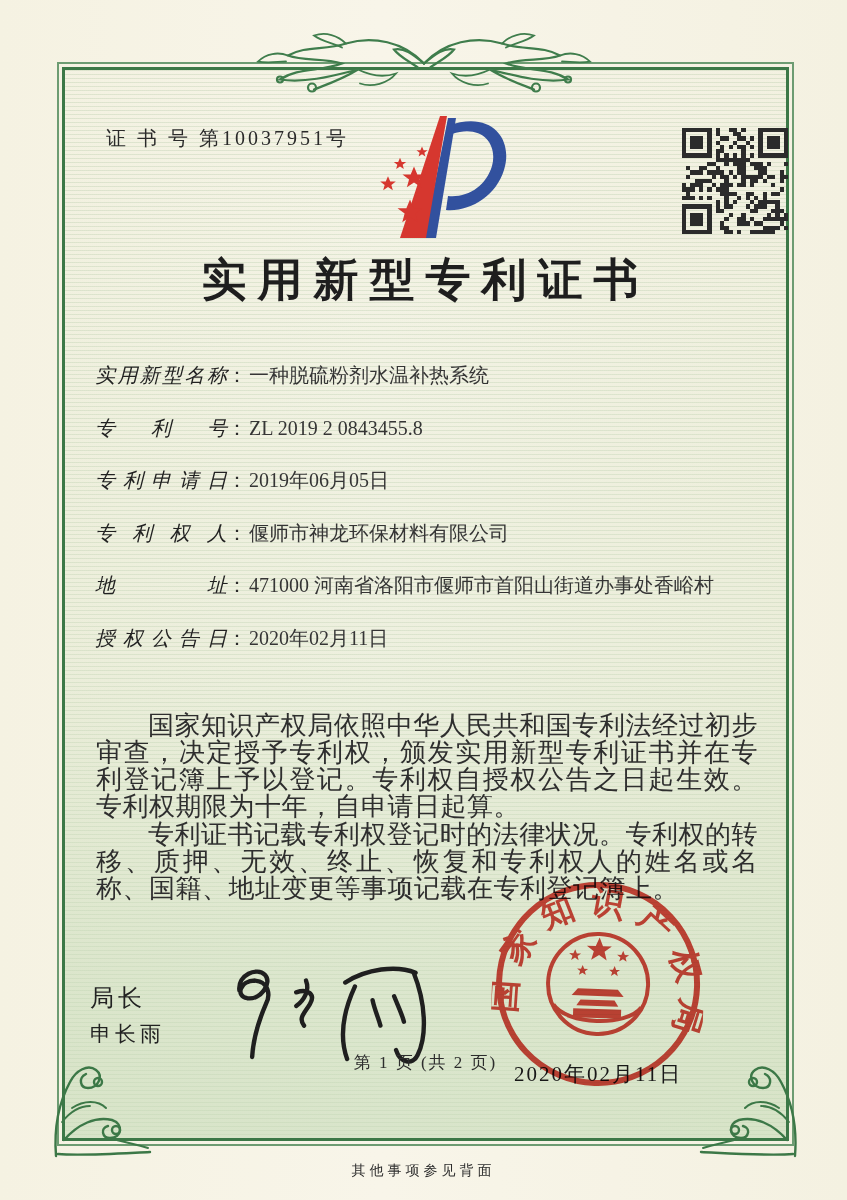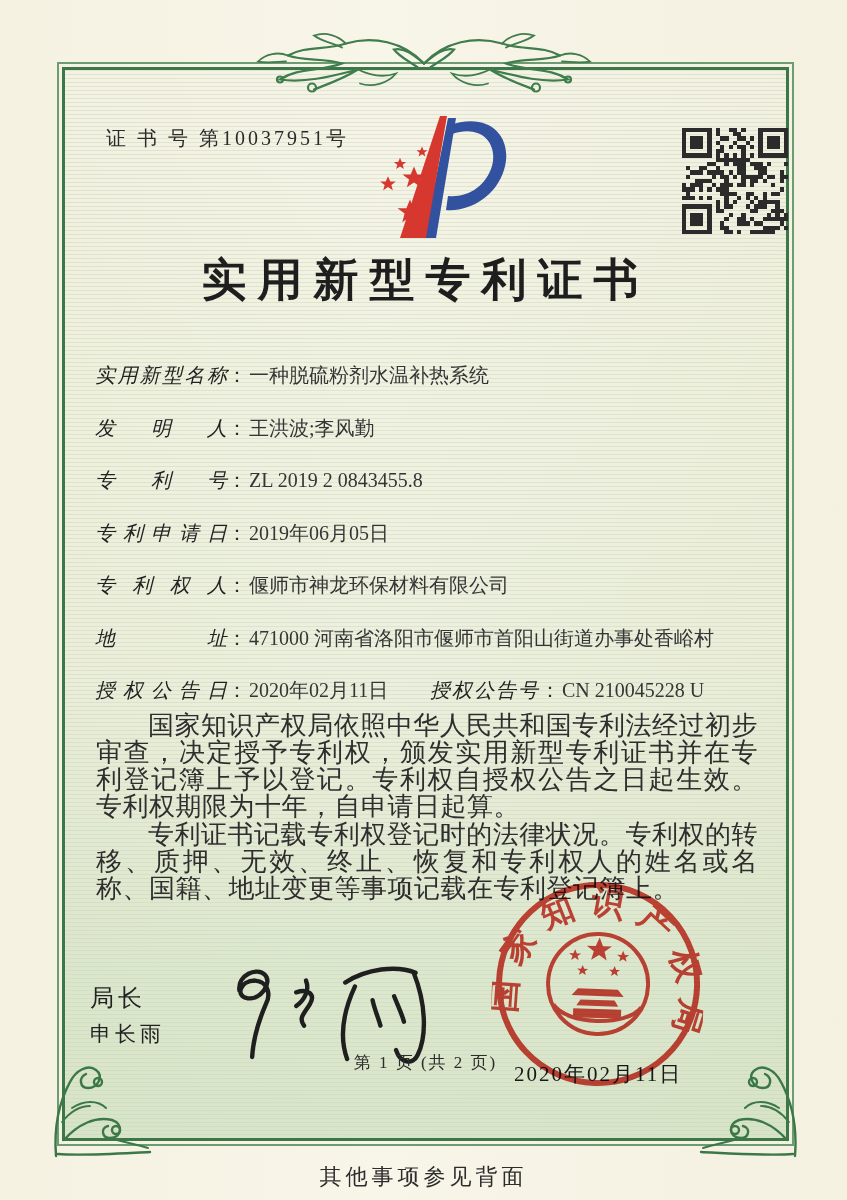--- a/index.html
+++ b/index.html
@@ -78,21 +78,21 @@
     font-size:21px; color:#181818; letter-spacing:2px; z-index:0;
   }
 
   
   .page-indicator {
     position:absolute; left:57px; top:1051px; width:737px;
     text-align:center; font-size:17px; color:#2d2d2d; letter-spacing:2px;
   }
   .back-note {
     position:absolute; left:0; top:1162px; width:847px;
-    text-align:center; font-size:22px; color:#2c2c2c; letter-spacing:4px;
+    text-align:center; font-size:14px; color:#2c2c2c; letter-spacing:4px;
     font-style:normal;
   }
 </style>
 </head>
 <body>
 
 <div class="page">
 
   <div class="frame">
     <div class="frame-inner"></div>
@@ -464,37 +464,33 @@
       <rect x="21" y="24" width="1" height="1" fill="#2b2b2b"></rect>
     </svg>
 
   <div class="title">实用新型专利证书</div>
 
   <div class="fields">
     <div class="field-row">
       <span class="field-label">实用新型名称</span><span class="field-colon">：</span><span class="field-value">一种脱硫粉剂水温补热系统</span>
     </div>
     <div class="field-row">
-      <span class="field-label">发明人</span><span class="field-colon">：</span><span class="field-value">王洪波;李风勤</span>
-    </div>
-    <div class="field-row">
       <span class="field-label">专利号</span><span class="field-colon">：</span><span class="field-value">ZL 2019 2 0843455.8</span>
     </div>
     <div class="field-row">
       <span class="field-label">专利申请日</span><span class="field-colon">：</span><span class="field-value">2019年06月05日</span>
     </div>
     <div class="field-row">
       <span class="field-label">专利权人</span><span class="field-colon">：</span><span class="field-value">偃师市神龙环保材料有限公司</span>
     </div>
     <div class="field-row">
       <span class="field-label">地址</span><span class="field-colon">：</span><span class="field-value">471000 河南省洛阳市偃师市首阳山街道办事处香峪村</span>
     </div>
     <div class="field-row">
       <span class="field-label">授权公告日</span><span class="field-colon">：</span><span class="field-value">2020年02月11日</span>
-      <span class="field-pair2"><span class="field-label">授权公告号</span><span class="field-colon">：</span><span class="field-value">CN 210045228 U</span></span>
     </div>
   </div>
 
   <div class="paras">
     <p class="para">国家知识产权局依照中华人民共和国专利法经过初步审查，决定授予专利权，颁发实用新型专利证书并在专利登记簿上予以登记。专利权自授权公告之日起生效。专利权期限为十年，自申请日起算。</p>
     <p class="para">专利证书记载专利权登记时的法律状况。专利权的转移、质押、无效、终止、恢复和专利权人的姓名或名称、国籍、地址变更等事项记载在专利登记簿上。</p>
   </div>
 
   <div class="signer">局长</div>
   <div class="signer-name">申长雨</div>

